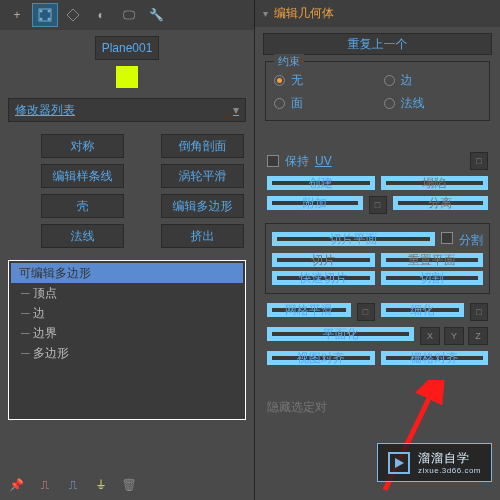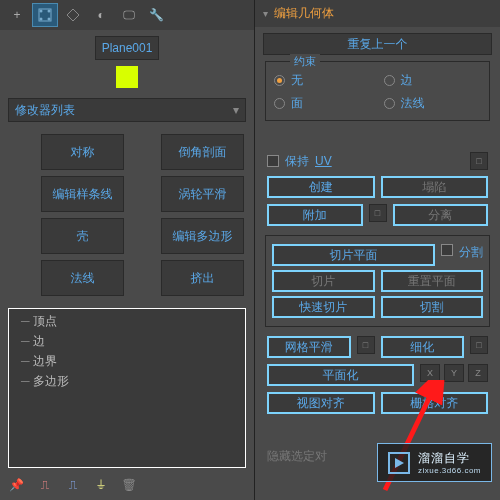--- a/index.html
+++ b/index.html
@@ -6,48 +6,48 @@
 body{background:#3a3a3a;width:500px;height:500px;overflow:hidden;position:relative;}
 .main{display:flex;height:500px;}
 .left{width:255px;background:#4a4a4a;border-right:1px solid #222;}
 .right{width:245px;background:#4a4a4a;}
 .toolbar{height:30px;background:#3e3e3e;display:flex;align-items:center;gap:2px;padding:0 4px;}
 .tb-btn{width:26px;height:24px;display:flex;align-items:center;justify-content:center;color:#aaa;border:1px solid transparent;}
 .tb-btn.active{background:#2a5a7a;border:1px solid #4a8ab0;}
 .name-row{display:flex;padding:6px 8px;gap:6px;align-items:center;flex-direction:column;}
 .name-input{flex:1;background:#3a3a3a;border:1px solid #2a2a2a;color:#5aa8e8;padding:4px 6px;height:22px;}
 .color-sw{width:22px;height:22px;background:#d8ff00;}
-.drop{margin:4px 8px;background:#3a3a3a;border:1px solid #2a2a2a;color:#5aa8e8;padding:4px 6px;height:24px;display:flex;align-items:center;justify-content:space-between;}
+.drop{margin:4px 8px;background:#3a3a3a;border:1px solid #2a2a2a;color:#5aa8e8;padding:4px 6px;height:24px;display:flex;align-items:center;justify-content:space-between;text-decoration:underline;}
 .drop::after{content:"▾";color:#888;}
 .btn-grid{display:grid;grid-template-columns:1fr 1fr;gap:6px;padding:8px 10px;}
-.btn{background:#3a3a3a;border:1px solid #2a2a2a;color:#5aa8e8;height:36px;display:flex;align-items:center;justify-content:center;margin-left:31px;}
+.btn{background:#3a3a3a;border:1px solid #2a2a2a;color:#5aa8e8;height:24px;display:flex;align-items:center;justify-content:center;margin-left:31px;}
 .tree{margin:4px 8px 8px 8px;background:#3a3a3a;border:1px solid #fff;height:160px;padding:2px;}
 .tree-item{color:#bbb;padding:2px 4px 2px 22px;position:relative;height:20px;display:flex;align-items:center;}
 .tree-item::before{content:"─";position:absolute;left:10px;color:#888;}
 .tree-item.root{padding-left:8px;}
 .tree-item.root::before{content:"";}
 .tree-item.sel{background:#5a8ad0;color:#333;}
 .bottom-icons{position:absolute;bottom:6px;left:8px;display:flex;gap:10px;}
 .bi{width:18px;height:18px;display:flex;align-items:center;justify-content:center;color:#888;}
 .bi.red{color:#e88;}
 .bi.blue{color:#8ae;}
 .bi.yel{color:#ee8;}
 
 .sec-head{background:#3e3e3e;color:#f0a040;padding:5px 8px;display:flex;align-items:center;gap:6px;}
 .sec-head::before{content:"▾";color:#888;font-size:10px;}
 .wide-btn{margin:6px 8px;background:#3a3a3a;border:1px solid #2a2a2a;color:#5aa8e8;height:22px;display:flex;align-items:center;justify-content:center;}
 .group{border:1px solid #2a2a2a;margin:6px 10px;padding:6px 8px 8px 8px;position:relative;}
-.group-title{color:#5aa8e8;position:absolute;top:-8px;left:24px;background:#4a4a4a;padding:0 4px;font-size:11px;}
+.group-title{color:#5aa8e8;position:absolute;top:-8px;left:8px;background:#4a4a4a;padding:0 4px;font-size:11px;}
 .radio-grid{display:grid;grid-template-columns:1fr 1fr;gap:6px 12px;padding-top:4px;}
 .radio{display:flex;align-items:center;gap:6px;color:#5aa8e8;}
 .rdot{width:11px;height:11px;border-radius:50%;border:1px solid #888;display:flex;align-items:center;justify-content:center;}
 .rdot.on::after{content:"";width:5px;height:5px;border-radius:50%;background:#f0a040;}
 .row{display:flex;align-items:center;gap:6px;padding:3px 12px;color:#5aa8e8;margin-top:28px;}
 .chk{width:12px;height:12px;border:1px solid #888;background:#3a3a3a;}
-.sm-btn{background:#3a3a3a;border:2px solid #7dd3fc;color:#5aa8e8;height:22px;display:flex;align-items:center;justify-content:center;flex:1;}
+.sm-btn{background:#3a3a3a;border:5px solid #7dd3fc;color:#5aa8e8;height:14px;display:flex;align-items:center;justify-content:center;flex:1;}
 .sm-btn.dim{color:#777;}
 .sq{width:18px;height:18px;background:#3a3a3a;border:1px solid #2a2a2a;display:flex;align-items:center;justify-content:center;color:#888;font-size:9px;}
 .pair{display:flex;gap:6px;padding:3px 12px;}
 .group2{border:1px solid #2a2a2a;margin:6px 10px;padding:6px;}
 .arrow{position:absolute;left:355px;top:380px;pointer-events:none;}
 .watermark{position:absolute;right:8px;bottom:18px;background:rgba(30,30,30,0.82);border:1px solid #7ab8e8;color:#dff2ff;padding:6px 10px;display:flex;align-items:center;gap:8px;font-size:14px;letter-spacing:1px;}
 .wm-icon{width:22px;height:22px;border:2px solid #7ab8e8;display:flex;align-items:center;justify-content:center;}
 .wm-sub{font-size:8px;letter-spacing:0.5px;color:#bcd9ee;display:block;margin-top:-1px;}
 .xyz{display:flex;gap:4px;}
 .xyz .sq{width:20px;}
@@ -93,20 +93,21 @@
       <div class="btn">倒角剖面</div>
       <div class="btn">编辑样条线</div>
       <div class="btn">涡轮平滑</div>
       <div class="btn">壳</div>
       <div class="btn">编辑多边形</div>
       <div class="btn">法线</div>
       <div class="btn">挤出</div>
     </div>
 
     <div class="tree">
+      <div class="tree-item root sel">可编辑多边形</div>
       <div class="tree-item">顶点</div>
       <div class="tree-item">边</div>
       <div class="tree-item">边界</div>
       <div class="tree-item">多边形</div>
     </div>
 
     <div class="bottom-icons">
       <div class="bi">📌</div>
       <div class="bi red">⎍</div>
       <div class="bi blue">⎍</div>

